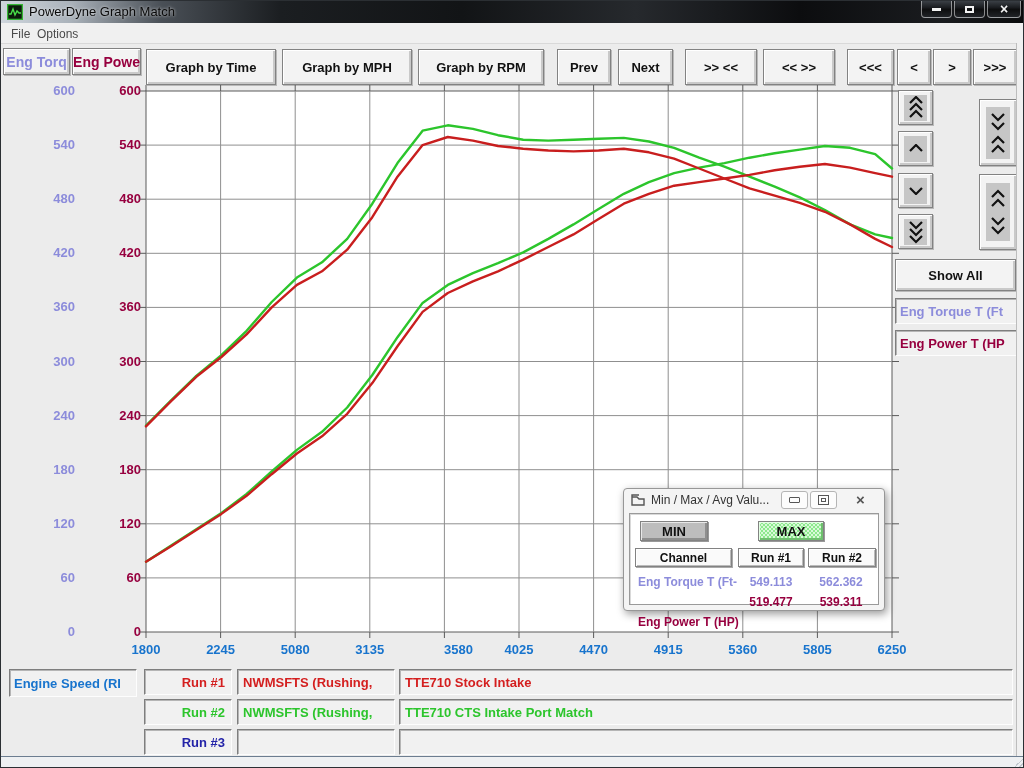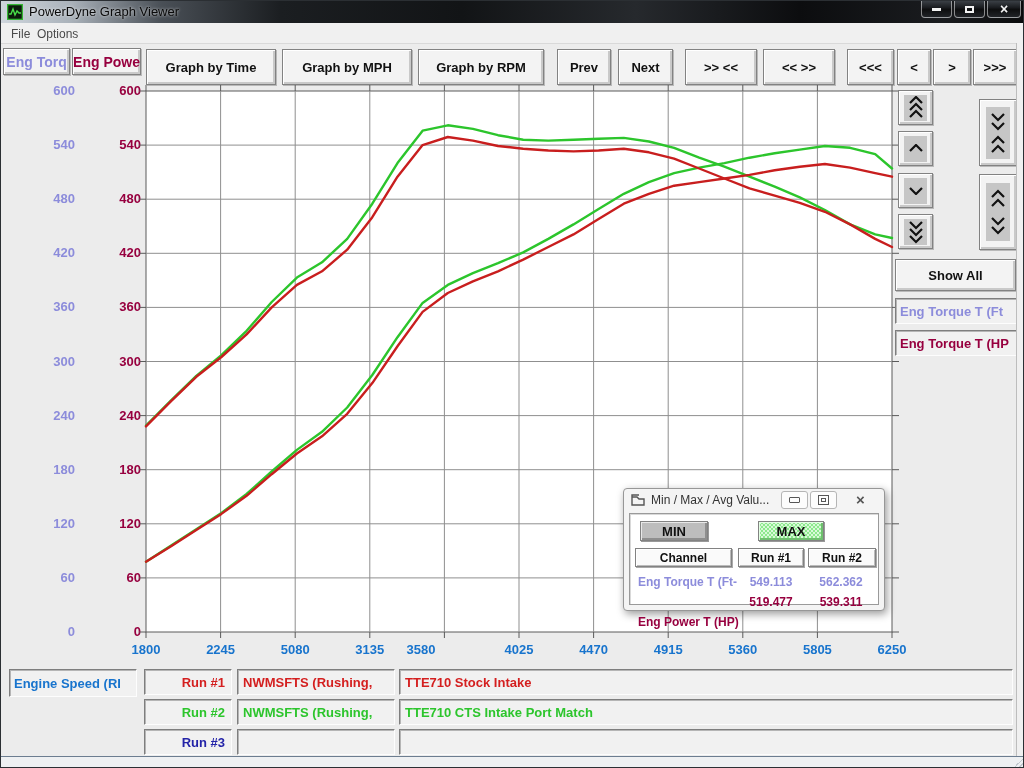--- a/index.html
+++ b/index.html
@@ -68,21 +68,21 @@
 </head>
 <body>
 
 <div id="app">
 
   <div id="titlebar">
     <svg id="app-icon" viewBox="0 0 16 16">
       <rect x="0.5" y="0.5" width="15" height="15" fill="#0c1a0c" stroke="#35b535" stroke-width="1.6"></rect>
       <polyline points="2,10 4,10 6,5 8,11 10,7 12,9 14,9" fill="none" stroke="#4ae04a" stroke-width="1.4"></polyline>
     </svg>
-    <span id="title-text">PowerDyne Graph Viewer</span>
+    <span id="title-text">PowerDyne Graph Match</span>
     <div class="capbtn" style="left:920px;width:31px;">
         <span class="glyph-min"></span>
       </div>
     <div class="capbtn" style="left:953px;width:31px;">
         <span class="glyph-max"></span>
       </div>
     <div class="capbtn" style="left:986px;width:34px;">
         <span class="glyph-close">×</span>
       </div>
   </div>
@@ -131,21 +131,21 @@
       <div class="ylab" style="left: 82px; top: 244.3px; color: rgb(151, 0, 63);">420</div>
       <div class="ylab" style="left: 82px; top: 190.2px; color: rgb(151, 0, 63);">480</div>
       <div class="ylab" style="left: 82px; top: 136.1px; color: rgb(151, 0, 63);">540</div>
       <div class="ylab" style="left: 82px; top: 82px; color: rgb(151, 0, 63);">600</div>
     </div>
   <div id="xaxis">
       <div class="xlab" style="left: 113px; color: rgb(24, 116, 205);">1800</div>
       <div class="xlab" style="left: 187.6px; color: rgb(24, 116, 205);">2245</div>
       <div class="xlab" style="left: 262.2px; color: rgb(24, 116, 205);">5080</div>
       <div class="xlab" style="left: 336.8px; color: rgb(24, 116, 205);">3135</div>
-      <div class="xlab" style="left: 388px; color: rgb(24, 116, 205);">3580</div>
+      <div class="xlab" style="left: 408px; color: rgb(24, 116, 205); text-align: right;">3580</div>
       <div class="xlab" style="left: 486px; color: rgb(24, 116, 205);">4025</div>
       <div class="xlab" style="left: 560.6px; color: rgb(24, 116, 205);">4470</div>
       <div class="xlab" style="left: 635.2px; color: rgb(24, 116, 205);">4915</div>
       <div class="xlab" style="left: 709.8px; color: rgb(24, 116, 205);">5360</div>
       <div class="xlab" style="left: 784.4px; color: rgb(24, 116, 205);">5805</div>
       <div class="xlab" style="left: 859px; color: rgb(24, 116, 205);">6250</div>
     </div>
 
   <svg id="chart-svg" width="762" height="553" viewBox="-8 -6 762 553">
       <rect x="0" y="0" width="746" height="541" fill="#ffffff" stroke="#5a5a5a"></rect>
@@ -254,21 +254,21 @@
   </div>
   <div class="btn3d" style="left:978px;top:173px;width:38px;height:76px;">
     <div class="chev-inner" style="width:24px;height:58px;">
       <svg width="16" height="48" viewBox="0 0 16 48">
           <path d="M2,9 8,3 14,9 M2,18 8,12 14,18 M2,30 8,36 14,30 M2,39 8,45 14,39" fill="none" stroke="#111" stroke-width="2.2"></path>
         </svg>
     </div>
   </div>
   <div class="btn3d" style="left:894px;top:258px;width:121px;height:32px;">Show All</div>
   <div class="sunken" style="left:894px;top:297px;width:127px;height:26px;color:#8c8cdb;padding-left:4px;">Eng Torque T (Ft</div>
-  <div class="sunken" style="left:894px;top:329px;width:127px;height:26px;color:#97003f;padding-left:4px;">Eng Torque T (HP</div>
+  <div class="sunken" style="left:894px;top:329px;width:127px;height:26px;color:#97003f;padding-left:4px;">Eng Power T (HP</div>
 
   <div id="minmax">
     <div id="minmax-title">
       <svg width="14" height="12" viewBox="0 0 14 12" style="margin-left:7px;">
         <path d="M1,3 h5 l2,2 h5 v6 h-12 z M1,3 v-2 h7" fill="none" stroke="#555" stroke-width="1.4"></path>
       </svg>
       <span id="minmax-title-text">Min / Max / Avg Valu...</span>
       <span class="mm-capbtn">
           <span class="mm-glyph-min"></span>
         </span>

